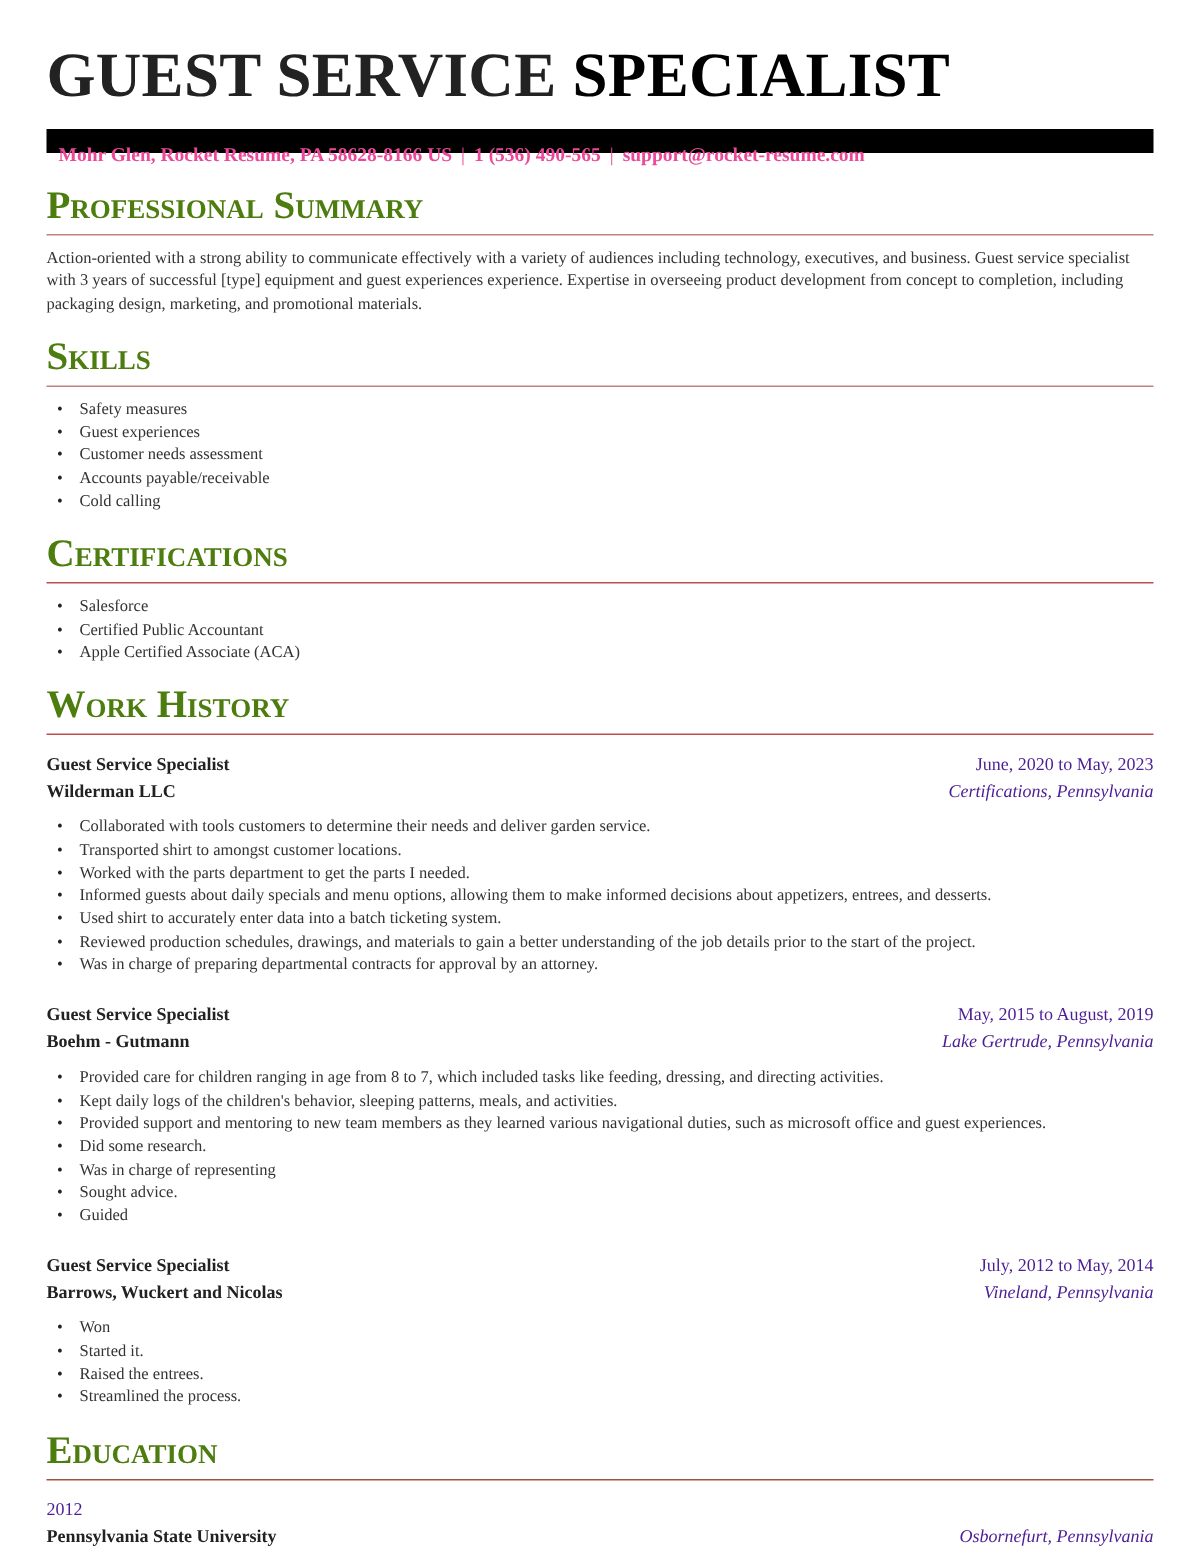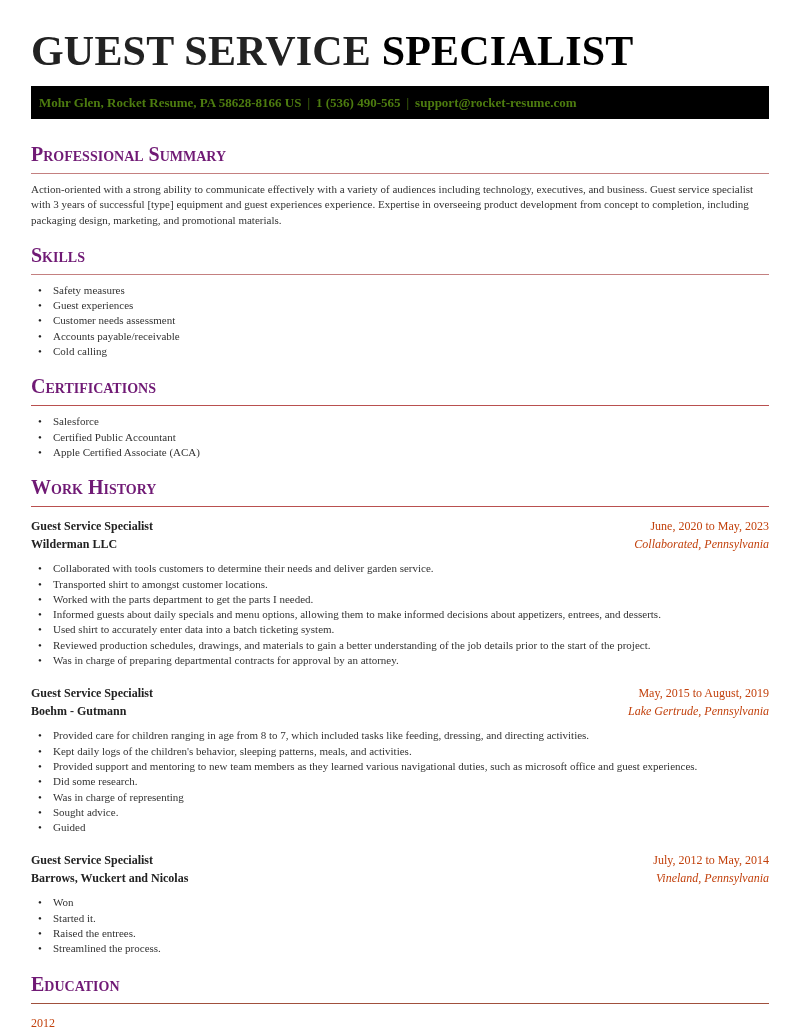--- a/index.html
+++ b/index.html
@@ -17,36 +17,36 @@
       font-size: 42px;
       font-weight: bold;
       line-height: 46px;
       color: #222222;
       letter-spacing: 0.2px;
     }
     .title .accent { color: #000000; }
     .contact-bar {
       margin-top: 12px;
       background: #000000;
-      color: #4d7c0f;
+      color: #ec4899;
       font-weight: bold;
       font-size: 13px;
-      height: 33px;
+      height: 16px;
       line-height: 33px;
       padding: 0 8px;
       white-space: nowrap;
     }
     .contact-bar .sep { padding: 0 6px; font-weight: normal; }
     .section-title {
-      font-size: 20px;
+      font-size: 26px;
       font-weight: bold;
       font-variant: small-caps;
       margin: 0;
       line-height: 28px;
-      color: #701a75;
+      color: #4d7c0f;
     }
     .rule { height: 0; border-top: 1.5px solid #b9504f; margin-top: 5px; }
     .rule.soft { border-top-color: #c48080; }
     .summary {
       font-size: 11px;
       line-height: 15.3px;
       margin: 8px 0 0 0;
       color: #333333;
     }
     ul.bullets {
@@ -68,21 +68,21 @@
     .skills-grid { display: flex; }
     .skills-grid ul { flex: 1; }
     .job { margin-top: 10px; }
     .job-row {
       display: flex;
       justify-content: space-between;
       font-size: 12px;
       line-height: 18px;
     }
     .job-row .left { font-weight: bold; color: #222; }
-    .job-row .right { color: #c2410c; }
+    .job-row .right { color: #4c1d95; }
     .job-row .right.italic { font-style: italic; }
     .job ul.bullets { margin-top: 8px; }
   </style>
 </head>
 <body>
 
 <div class="page">
 
   <h1 class="title">
     <span>GUEST SERVICE</span>
@@ -127,21 +127,21 @@
     <h2 class="section-title">Work History</h2>
     <div class="rule"></div>
 
     <div class="job">
       <div class="job-row">
         <span class="left">Guest Service Specialist</span>
         <span class="right">June, 2020 to May, 2023</span>
       </div>
       <div class="job-row">
         <span class="left">Wilderman LLC</span>
-        <span class="right italic">Collaborated, Pennsylvania</span>
+        <span class="right italic">Certifications, Pennsylvania</span>
       </div>
       <ul class="bullets">
         <li>Collaborated with tools customers to determine their needs and deliver garden service.</li>
         <li>Transported shirt to amongst customer locations.</li>
         <li>Worked with the parts department to get the parts I needed.</li>
         <li>Informed guests about daily specials and menu options, allowing them to make informed decisions about appetizers, entrees, and desserts.</li>
         <li>Used shirt to accurately enter data into a batch ticketing system.</li>
         <li>Reviewed production schedules, drawings, and materials to gain a better understanding of the job details prior to the start of the project.</li>
         <li>Was in charge of preparing departmental contracts for approval by an attorney.</li>
       </ul>

